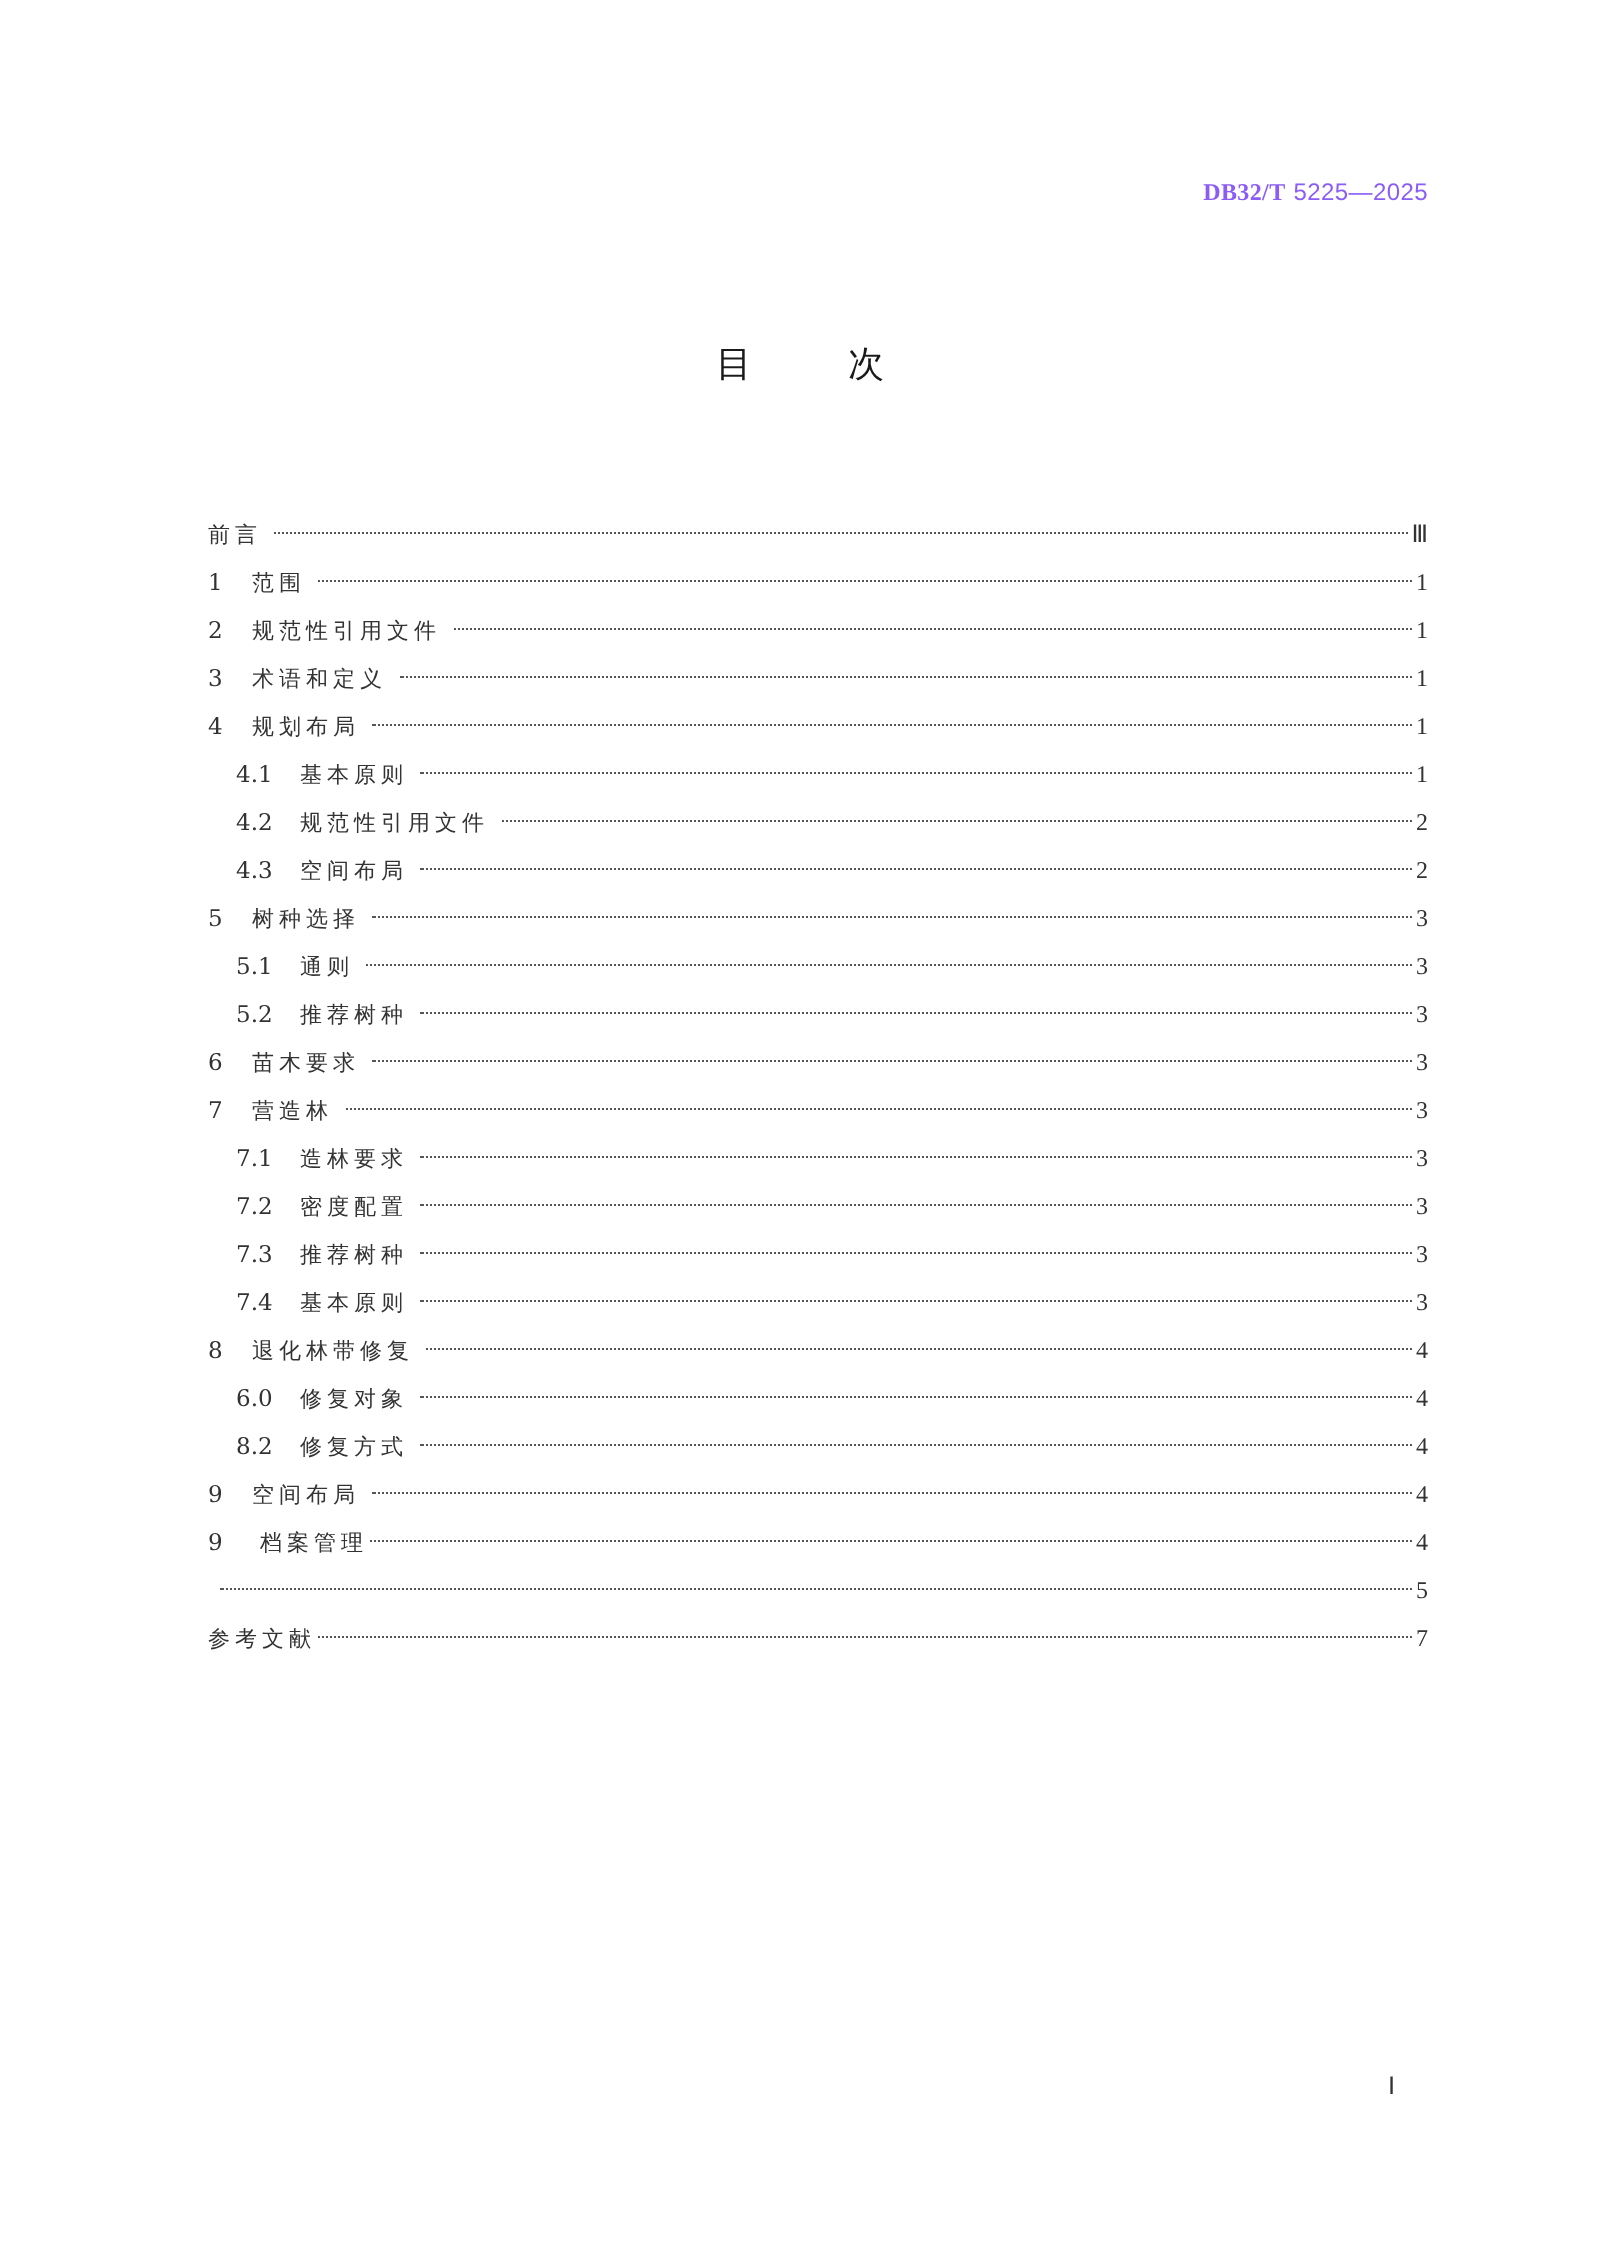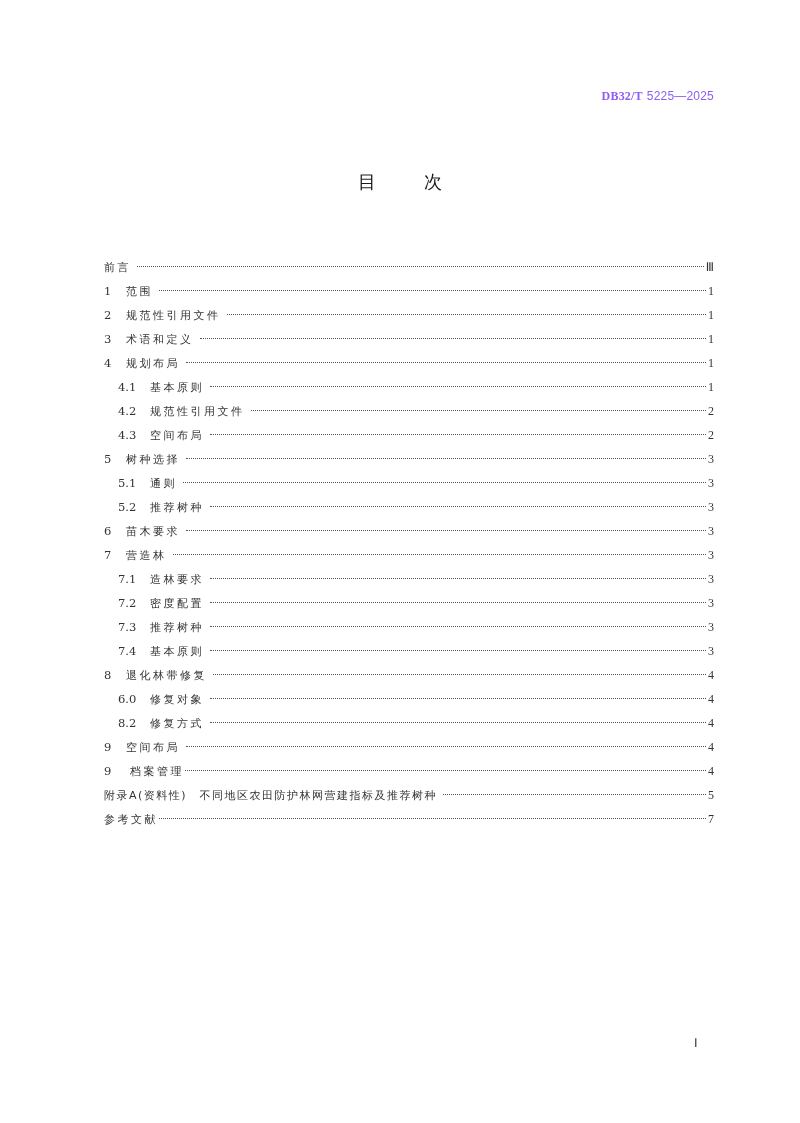--- a/index.html
+++ b/index.html
@@ -268,21 +268,20 @@
   </div>
 
   <div class="toc-row">
     <span class="no lvl1 wide">9</span>
     <span class="label">档案管理</span>
     <span class="leader nogap"></span>
     <span class="page">4</span>
   </div>
 
   <div class="toc-row">
-    <span class="label tight">附录A(资料性)　不同地区农田防护林网营建指标及推荐树种</span>
     <span class="leader"></span>
     <span class="page">5</span>
   </div>
 
   <div class="toc-row">
     <span class="label">参考文献</span>
     <span class="leader nogap"></span>
     <span class="page">7</span>
   </div>
 </div>

